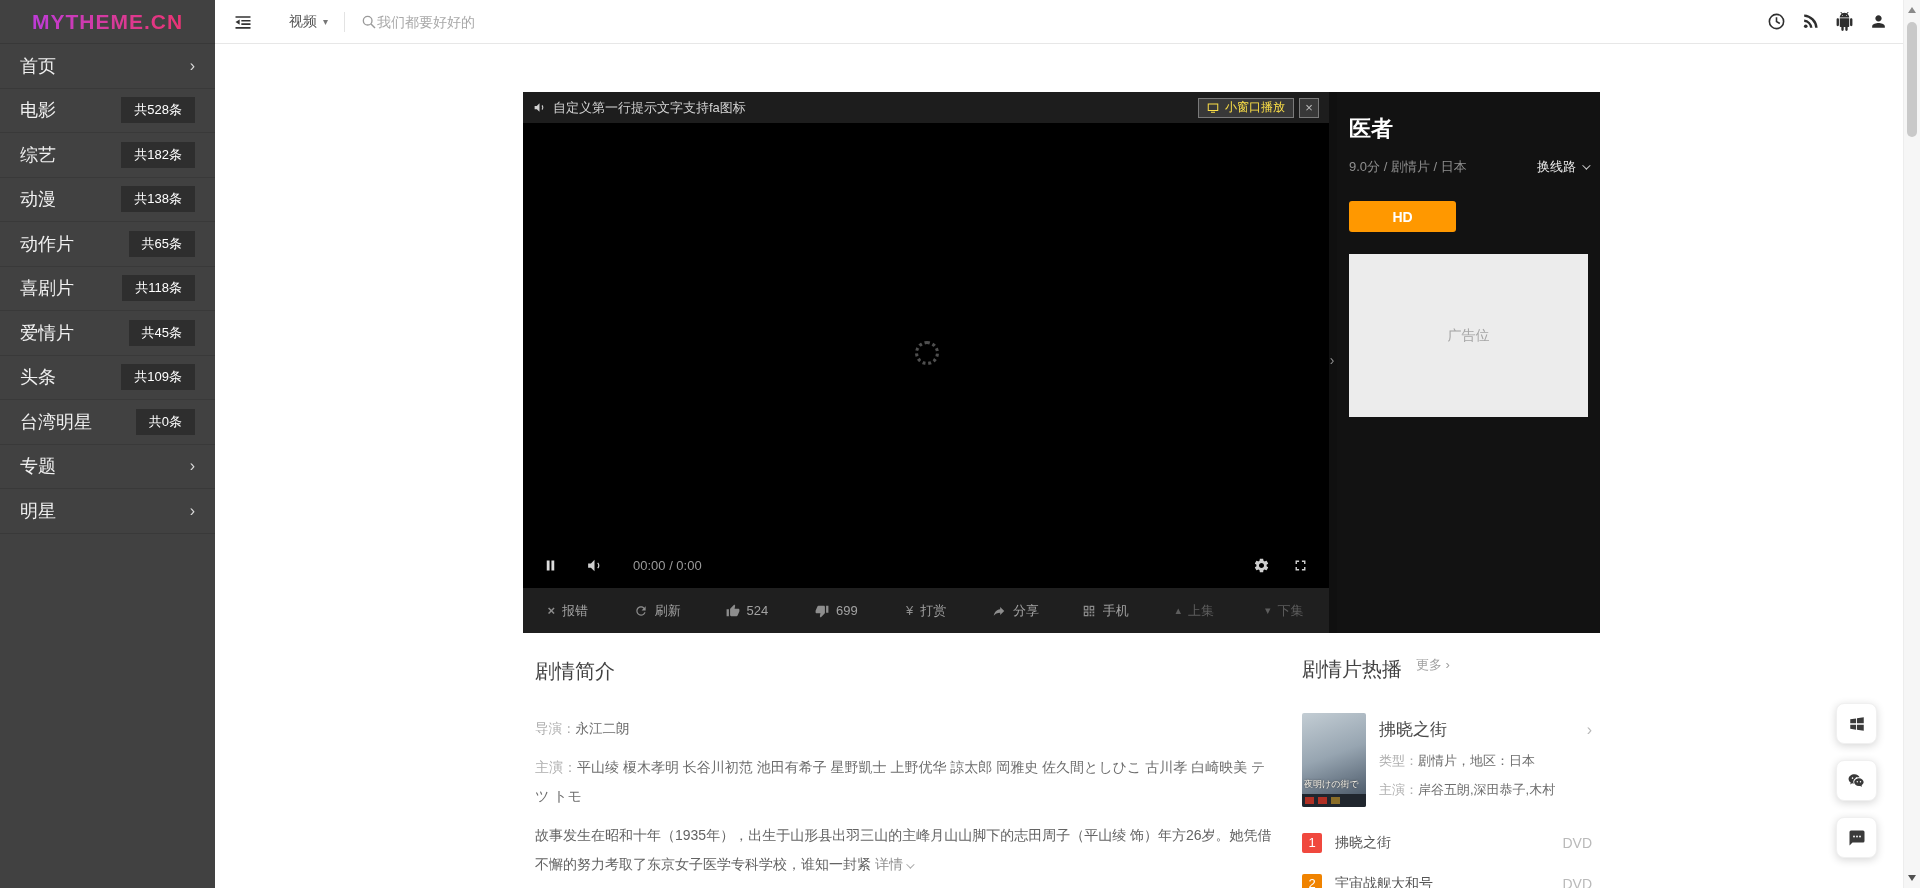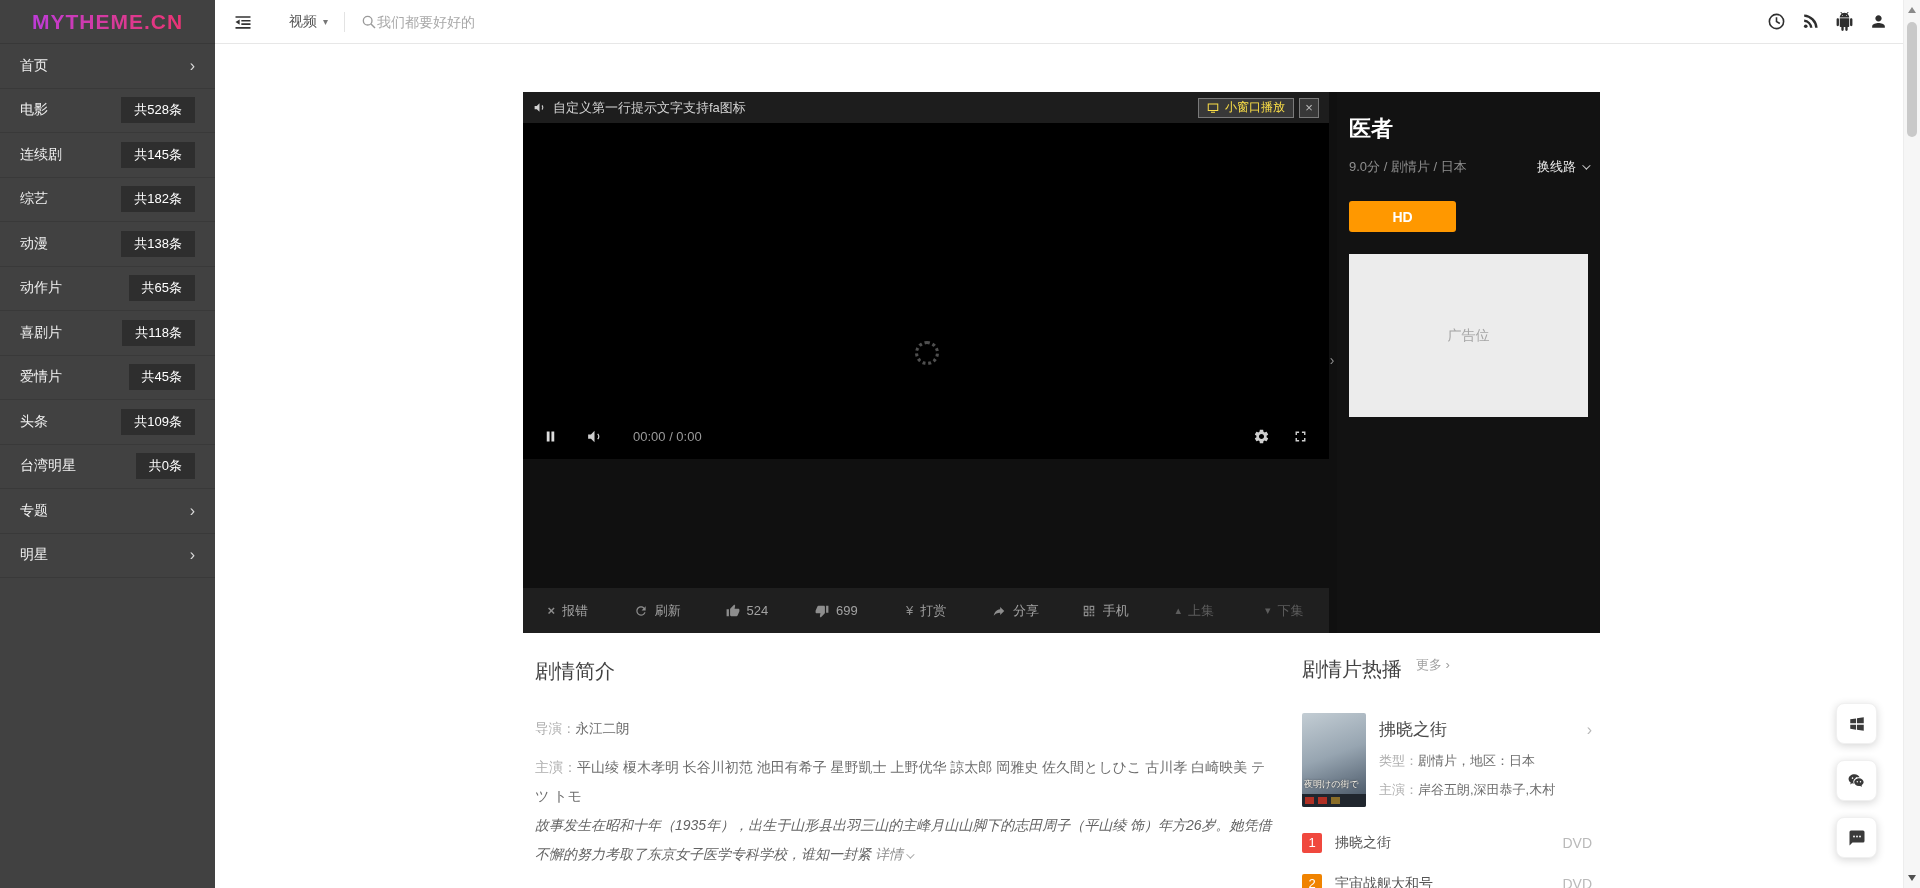--- a/index.html
+++ b/index.html
@@ -8,21 +8,21 @@
   svg { display:block; }
 
   
   .sidebar { position:absolute; left:0; top:0; width:215px; height:888px; background:#414141; }
   .logo { height:44px; display:flex; align-items:center; justify-content:center;
     font-size:21px; font-weight:bold; letter-spacing:1px; border-bottom:1px solid #383838;
     background:linear-gradient(90deg,#b43cf0 0%,#d93a96 55%,#f23063 100%);
     -webkit-background-clip:text; background-clip:text; color:transparent; }
   .side-item { height:44.5px; display:flex; align-items:center; padding:0 20px;
     border-bottom:1px solid #393939; cursor:pointer; }
-  .side-item .lbl { font-size:14px; color:#f0f0f0; }
+  .side-item .lbl { font-size:18px; color:#f0f0f0; }
   .side-item .badge { margin-left:auto; background:#2e2e2e; color:#fff; font-size:13px;
     padding:4px 13px; }
   .side-item .chev { margin-left:auto; color:#d8d8d8; font-size:16px; line-height:1; }
 
   
   .topbar { position:absolute; left:215px; top:0; right:17px; height:44px; background:#fff;
     border-bottom:1px solid #e7e7e7; display:flex; align-items:center; padding:0 15px 0 18px; }
   .menu-toggle { color:#333; cursor:pointer; }
   .cat { margin-left:36px; display:flex; align-items:center; gap:6px; color:#555;
     font-size:14px; cursor:pointer; }
@@ -54,21 +54,21 @@
   .dark-block { position:absolute; left:308px; top:48px; width:1077px; height:541px;
     background:#101010; }
   .player { position:absolute; left:0; top:0; width:806px; height:541px; }
   .notice { height:31px; background:#1d1d1d; display:flex; align-items:center;
     padding:0 10px; gap:7px; color:#d2d2d2; font-size:13px; }
   .pip-group { margin-left:auto; display:flex; align-items:center; gap:5px; }
   .pip-btn { display:flex; align-items:center; gap:6px; border:1px solid #7a7a7a;
     background:#383838; color:#fde047; font-size:12px; padding:2px 8px; height:20px; cursor:pointer; }
   .pip-close { border:1px solid #7a7a7a; background:#383838; color:#bdbdbd; width:20px;
     height:20px; display:flex; align-items:center; justify-content:center; font-size:13px; cursor:pointer; }
-  .video { position:absolute; top:31px; left:0; width:806px; height:336px; background:#000; }
+  .video { position:absolute; top:31px; left:0; width:806px; height:465px; background:#000; }
   .spinner { position:absolute; left:392px; top:218px; width:24px; height:24px;
     border:3px dotted #4f4f4f; border-radius:50%; }
   .controls { position:absolute; left:0; right:0; bottom:0; height:46px; display:flex;
     align-items:center; padding:0 20px; }
   .ctrl { color:#dcdcdc; cursor:pointer; }
   .ctrl.vol { margin-left:28px; color:#cfcfcf; }
   .time { font-size:13px; color:#9a9a9a; margin-left:30px; }
   .ctrl-spacer { flex:1; }
   .ctrl.gear, .ctrl.fs { color:#cfcfcf; }
   .ctrl.fs { margin-left:22px; }
@@ -97,21 +97,21 @@
     color:#fff; font-size:14px; font-weight:bold; display:flex; align-items:center;
     justify-content:center; cursor:pointer; }
   .ad-box { margin-top:22px; height:163px; background:#ececec; display:flex;
     align-items:center; justify-content:center; color:#a5a5a5; font-size:14px; }
 
   
   .synopsis { position:absolute; left:320px; top:614px; width:742px; }
   .sec-h { font-size:20px; font-weight:400; color:#424242; }
   .p-dir { margin-top:33px; font-size:13.5px; line-height:22px; }
   .p-cast { margin-top:13px; font-size:14px; line-height:29px; }
-  .p-story { margin-top:0; font-size:14px; line-height:29px; color:#636363;font-style:italic; }
+  .p-story { margin-top:10px; font-size:14px; line-height:29px; color:#636363; }
   .lab { color:#adadad; }
   .val { color:#6d6d6d; }
   .detail-link { color:#8f8f8f; cursor:pointer; white-space:nowrap; }
   .detail-link .cv { border-color:#a8a8a8; margin-left:3px; }
 
   
   .hotlist { position:absolute; left:1087px; top:612px; width:290px; }
   .hl-head { display:flex; align-items:flex-start; gap:14px; }
   .more-link { font-size:13px; color:#a0a0a0; cursor:pointer; }
   .feat { margin-top:30px; display:flex; cursor:pointer; }
@@ -150,24 +150,20 @@
   <nav>
     <div class="side-item">
       <span class="lbl">首页</span>
       <span class="chev">›</span>
     </div>
     <div class="side-item">
       <span class="lbl">电影</span>
       <span class="badge">共528条</span>
     </div>
     <div class="side-item">
-      <span class="lbl">连续剧</span>
-      <span class="badge">共145条</span>
-    </div>
-    <div class="side-item">
       <span class="lbl">综艺</span>
       <span class="badge">共182条</span>
     </div>
     <div class="side-item">
       <span class="lbl">动漫</span>
       <span class="badge">共138条</span>
     </div>
     <div class="side-item">
       <span class="lbl">动作片</span>
       <span class="badge">共65条</span>

